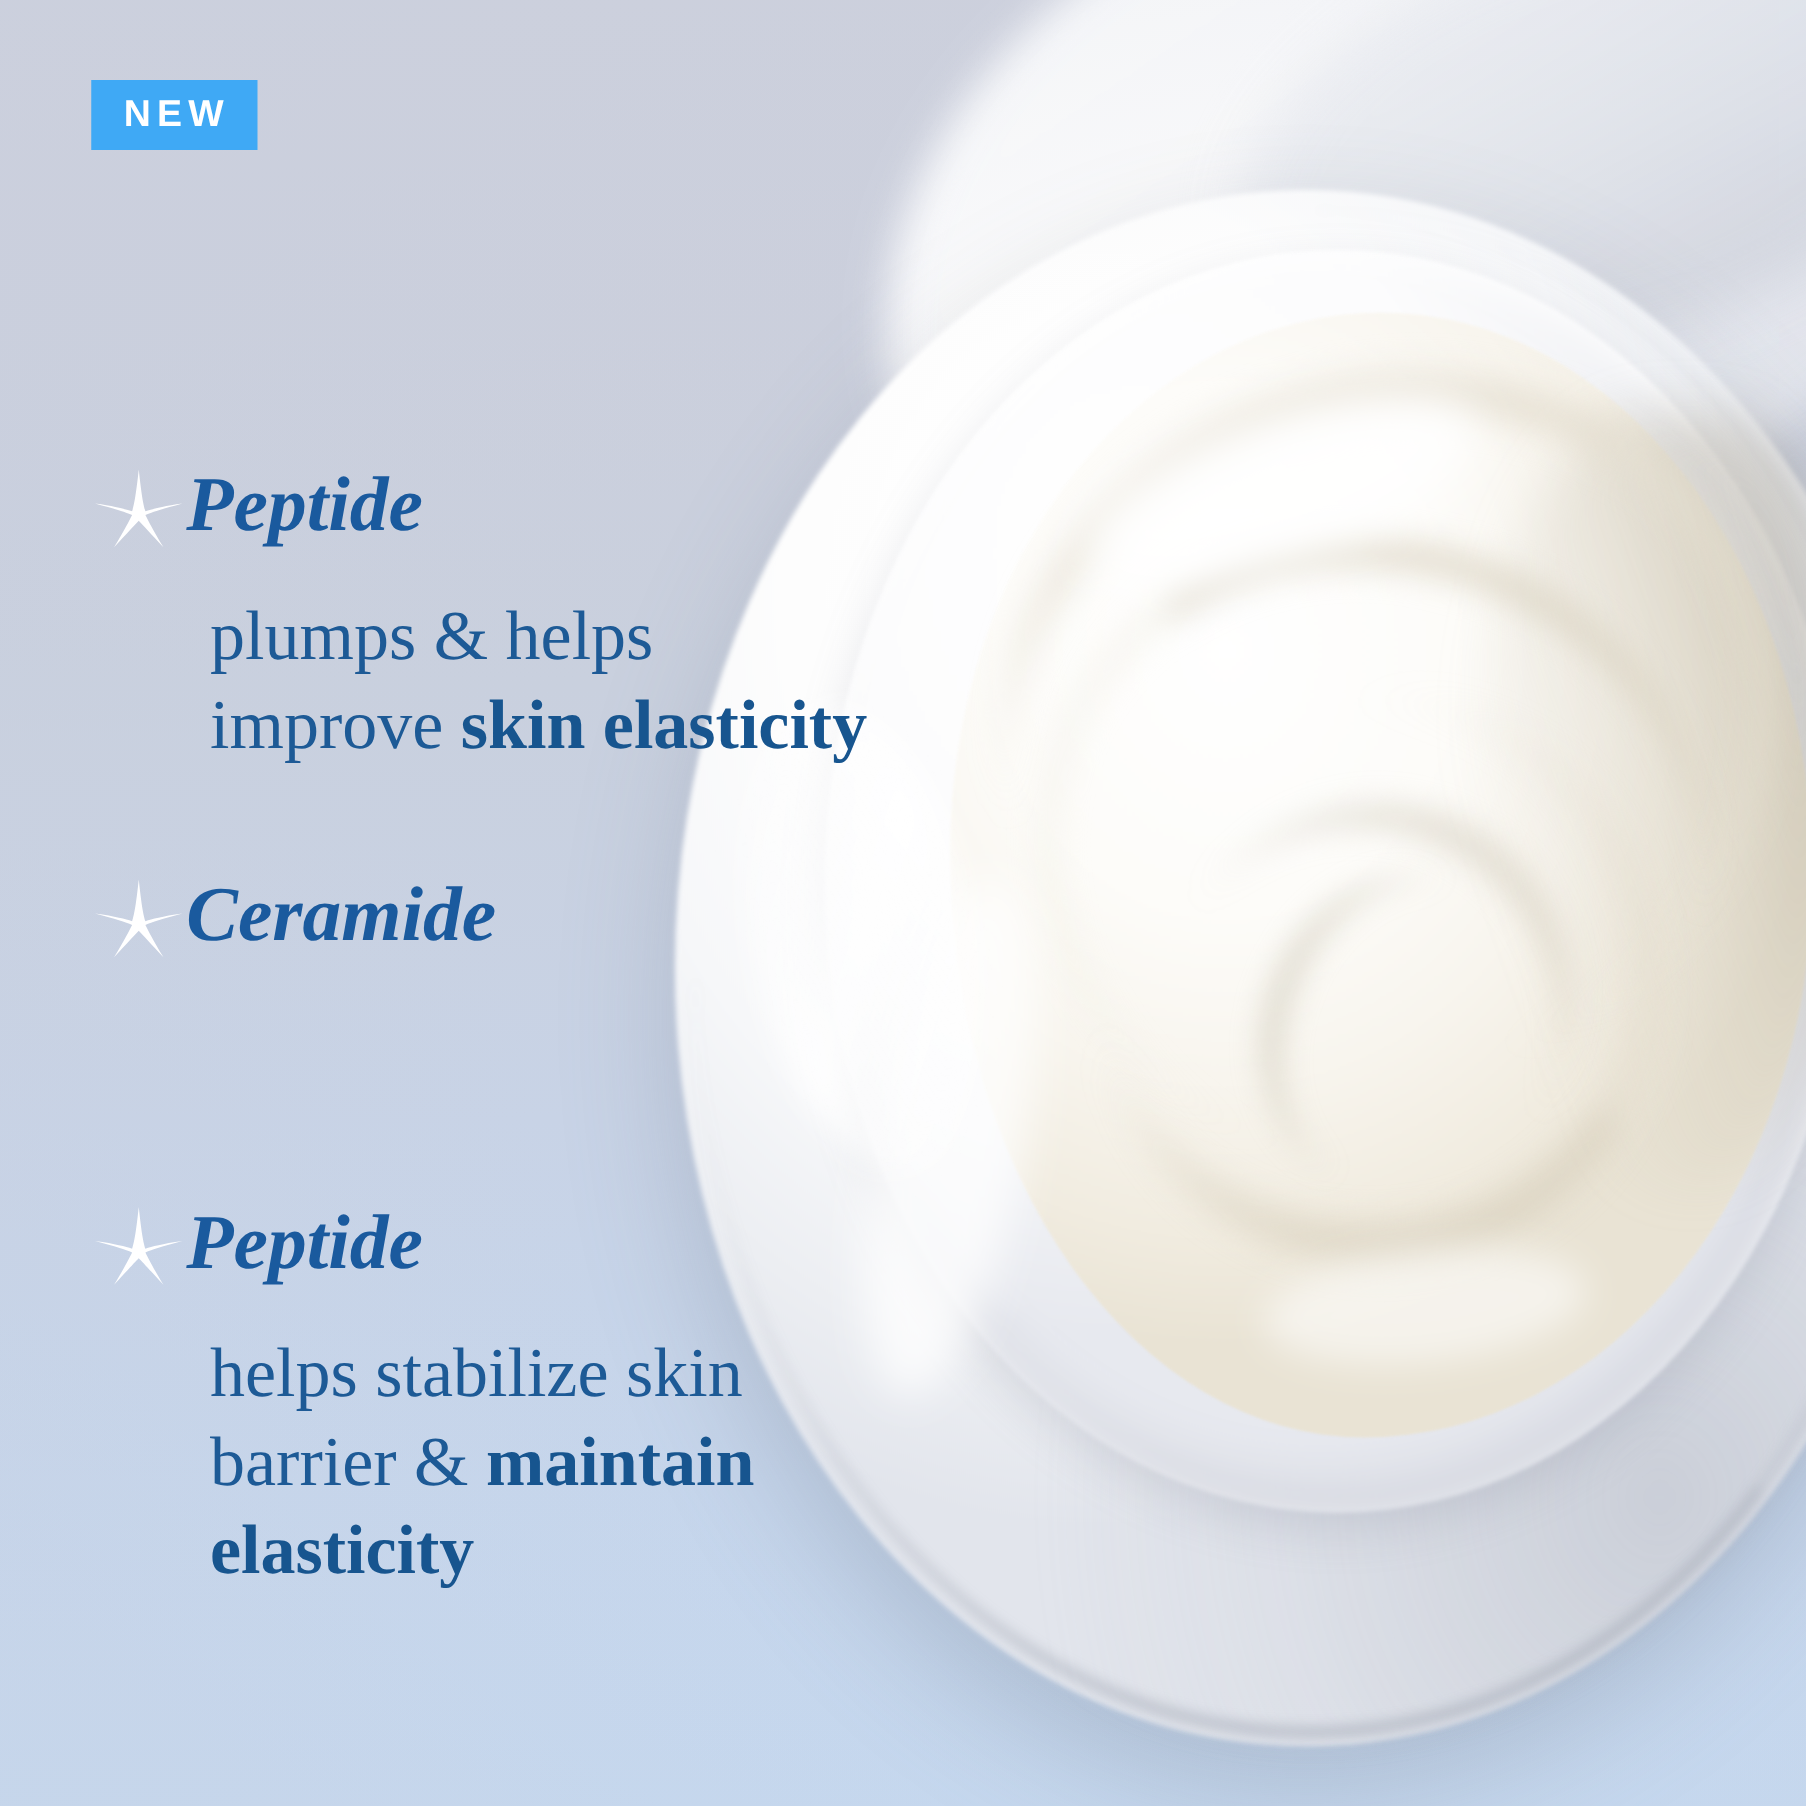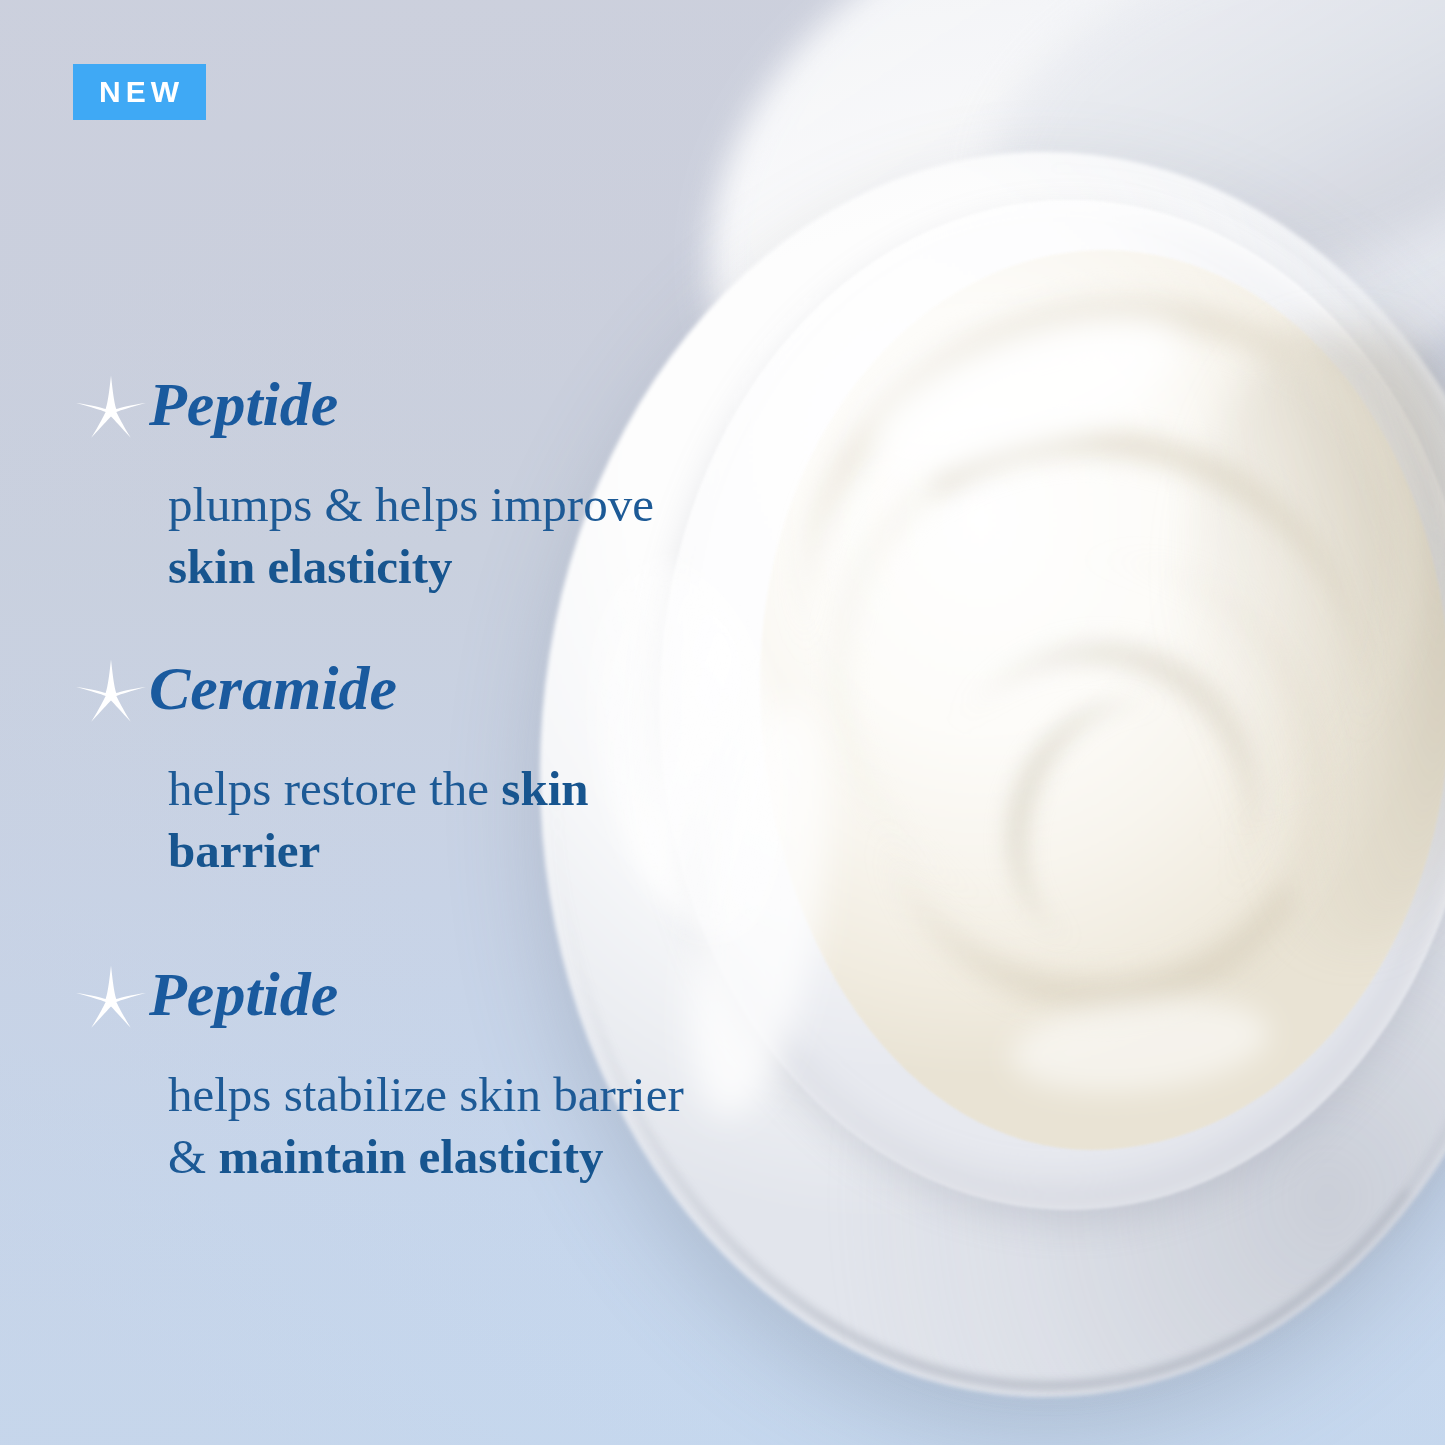--- a/index.html
+++ b/index.html
@@ -156,32 +156,32 @@
     font-weight:bold;font-size:30px;letter-spacing:5px;
     padding:13px 22px 13px 26px;line-height:1;
   }
   .title{
     color:#1a5a9e;font-weight:bold;font-size:62px;line-height:1;
     letter-spacing:-.5px;white-space:nowrap;
   }
 
   .block{position:absolute;left:73px;}
   .b1{top:372px;}
-  .b2{top:656px;}
+  .b2{top:700px;}
   .b3{top:962px;}
 
   .row{display:flex;align-items:flex-start;gap:0;}
   .spark{width:76px;height:76px;flex:0 0 76px;margin-top:2px;}
   .ing-name{
     color:#1a5a9e;font-weight:bold;font-style:italic;
     font-size:62px;line-height:1.05;letter-spacing:0px;
   }
   .desc{
     margin-left:95px;margin-top:24px;
-    color:#1d5a96;font-size:49px;line-height:1.26;max-width:540px;
+    color:#1d5a96;font-size:56px;line-height:1.26;max-width:540px;
   }
   .desc b{font-weight:bold;color:#17558f;}
 </style>
 </head>
 <body>
 
 <div id="canvas">
 
   <div class="photo">
     <div class="lid-band"></div>
@@ -227,24 +227,20 @@
 
     <div class="block b2">
       <div class="row">
         <span class="spark">
           <svg viewBox="0 0 100 100" width="76" height="76" aria-hidden="true">
             <path fill="#ffffff" d="M50 2 C53 30 55 40 57 46 C64 44 74 41 96 38 C74 44 64 47 57 50 C60 56 65 66 76 84 C62 69 55 61 50 56 C45 61 38 69 24 84 C35 66 40 56 43 50 C36 47 26 44 4 38 C26 41 36 44 43 46 C45 40 47 30 50 2 Z"></path>
           </svg>
         </span>
         <span class="ing-name">Ceramide</span>
       </div>
-      <div class="desc">
-        <span>helps restore the</span>
-        <b>skin barrier</b>
-      </div>
     </div>
 
     <div class="block b3">
       <div class="row">
         <span class="spark">
           <svg viewBox="0 0 100 100" width="76" height="76" aria-hidden="true">
             <path fill="#ffffff" d="M50 2 C53 30 55 40 57 46 C64 44 74 41 96 38 C74 44 64 47 57 50 C60 56 65 66 76 84 C62 69 55 61 50 56 C45 61 38 69 24 84 C35 66 40 56 43 50 C36 47 26 44 4 38 C26 41 36 44 43 46 C45 40 47 30 50 2 Z"></path>
           </svg>
         </span>
         <span class="ing-name">Peptide</span>

